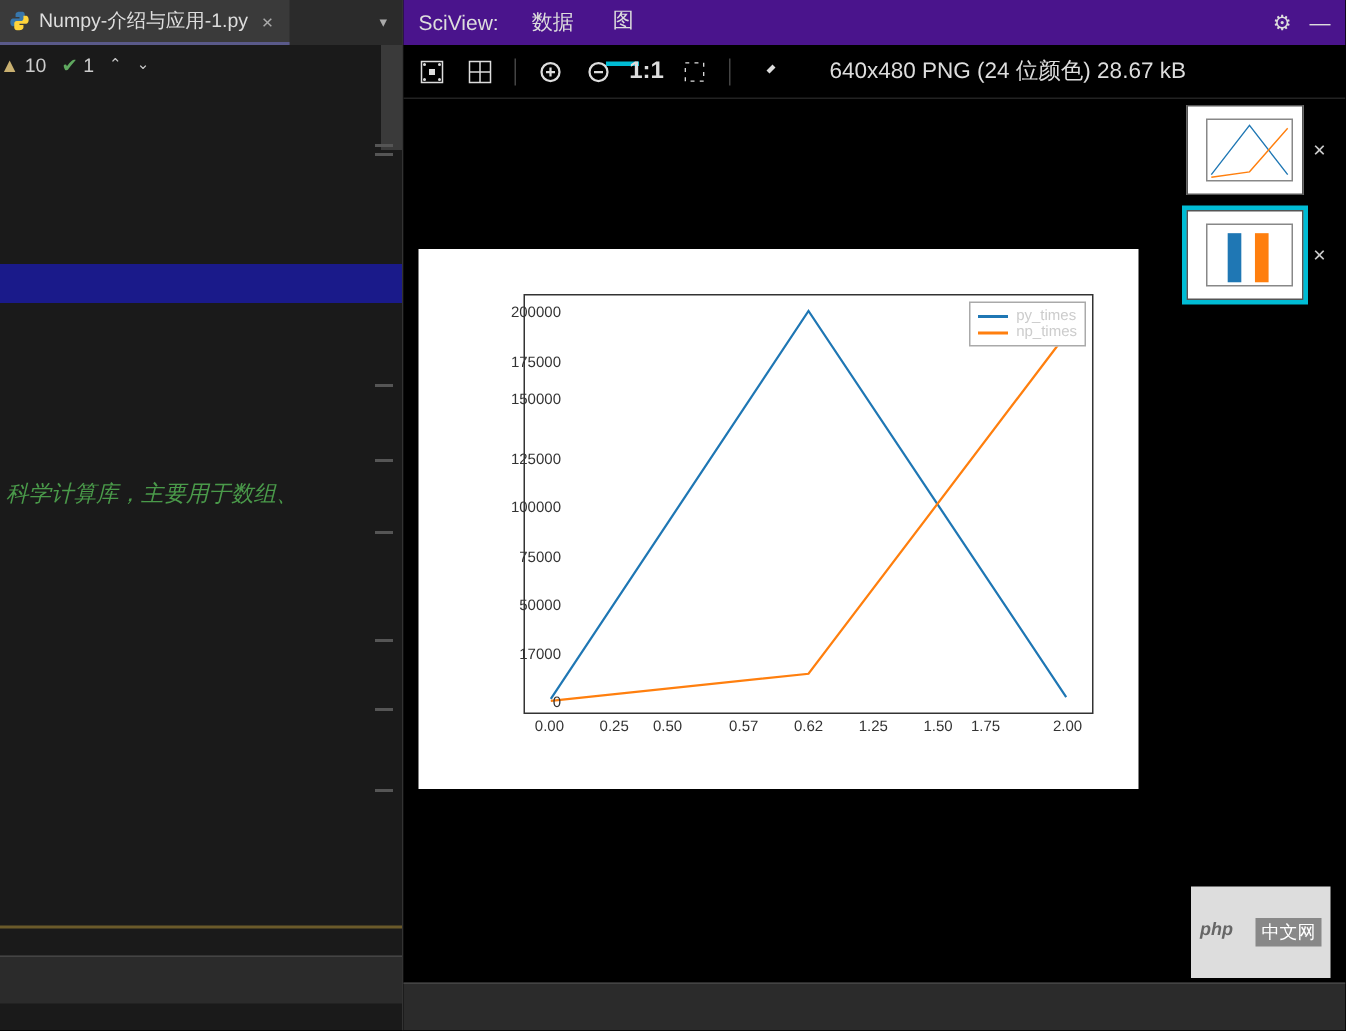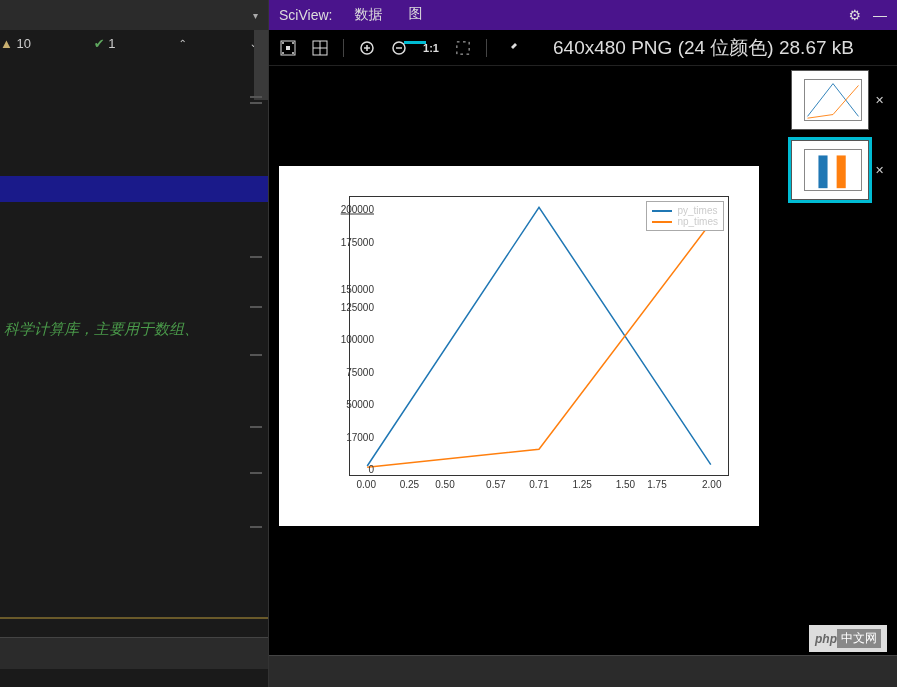--- a/index.html
+++ b/index.html
@@ -51,21 +51,21 @@
     .tab-dropdown {
       margin-left: auto;
       color: #aaa;
       padding: 0 10px;
       font-size: 10px;
     }
     .status-bar {
       height: 26px;
       display: flex;
       align-items: center;
-      justify-content: space-between;
+      justify-content: flex-start;
       gap: 10px;
       padding-right: 10px;
       color: #ccc;
       font-size: 13px;
     }
     .warn-icon { color: #c9b070; }
     .check-icon { color: #5fa85f; }
     .chevron { font-size: 10px; }
     .editor-body {
       position: relative;
@@ -176,24 +176,24 @@
       width: 18px;
       height: 18px;
       color: #ddd;
       display: flex;
       align-items: center;
       justify-content: center;
       cursor: pointer;
       font-size: 14px;
     }
     .tool-sep { width: 1px; height: 18px; background: #444; }
-    .tool-text { font-size: 11px; font-weight: bold; }
+    .tool-text { font-size: 16px; font-weight: bold; }
     .image-info {
       margin-left: 20px;
-      font-size: 19px;
+      font-size: 15px;
       color: #ddd;
     }
     .content-area {
       flex: 1;
       display: flex;
       position: relative;
     }
     .chart-viewer {
       flex: 1;
       position: relative;
@@ -281,24 +281,23 @@
       position: absolute;
       left: 12px; top: 8px; right: 6px; bottom: 8px;
       border: 1px solid #888;
     }
     
     .watermark {
       position: absolute;
       bottom: 35px;
       right: 10px;
       background: #ddd;
-      padding: 4px 6px;
-      display: flex;
-      align-items: center;
-      gap: 0;
+      padding: 21px 6px;
+      display: flex;
+      gap: 15px;
       font-size: 12px;
     }
     .watermark .php { color: #666; font-weight: bold; font-style: italic; }
     .watermark .cn { background: #888; color: #fff; padding: 1px 4px; }
     .bottom-right-bar {
       position: absolute;
       bottom: 0;
       left: 0;
       right: 0;
       height: 32px;
@@ -306,20 +305,30 @@
       border-top: 1px solid #444;
     }
   </style>
 </head>
 <body>
 
 <div class="main-layout">
 
   <div class="left-panel">
     <div class="tab-bar">
+      <div class="tab">
+        <span class="py-icon">
+          <svg viewBox="0 0 16 16" width="14" height="14">
+            <path fill="#3776ab" d="M8 1C5 1 5 3 5 3v2h3v1H3S1 6 1 9s2 3 2 3h2v-2s0-2 2-2h3s2 0 2-2V3s0-2-2-2H8z"></path>
+            <path fill="#ffd43b" d="M8 15c3 0 3-2 3-2v-2H8v-1h5s2 0 2-3-2-3-2-3h-2v2s0 2-2 2H6s-2 0-2 2v3s0 2 2 2h2z"></path>
+          </svg>
+        </span>
+        <span class="tab-label">Numpy-介绍与应用-1.py</span>
+        <span class="tab-close">×</span>
+      </div>
       <span class="tab-dropdown">▾</span>
     </div>
     <div class="status-bar">
       <span>
         <span class="warn-icon">▲</span>
         <span>10</span>
       </span>
       <span>
         <span class="check-icon">✔</span>
         <span>1</span>
@@ -427,30 +436,30 @@
               <span>np_times</span>
             </div>
           </div>
           <div id="y-ticks">
               <div class="y-tick-label" style="top: 303.488px;">0</div>
               <div class="y-tick-label" style="top: 270.93px;">17000</div>
               <div class="y-tick-label" style="top: 238.372px;">50000</div>
               <div class="y-tick-label" style="top: 205.814px;">75000</div>
               <div class="y-tick-label" style="top: 173.256px;">100000</div>
               <div class="y-tick-label" style="top: 140.698px;">125000</div>
-              <div class="y-tick-label" style="top: 123px;">150000</div>
+              <div class="y-tick-label" style="top: 101px;">150000</div>
               <div class="y-tick-label" style="top: 75.5814px;">175000</div>
-              <div class="y-tick-label" style="top: 43.0233px; text-decoration: underline;">200000</div>
+              <div class="y-tick-label" style="top: 43.0233px;">200000</div>
             </div>
           <div id="x-ticks">
               <div class="x-tick-label" style="left: 87.2727px;">0.00</div>
               <div class="x-tick-label" style="left: 130.455px; text-align: right;">0.25</div>
               <div class="x-tick-label" style="left: 166px;">0.50</div>
               <div class="x-tick-label" style="left: 216.818px;">0.57</div>
-              <div class="x-tick-label" style="left: 260px;">0.71</div>
+              <div class="x-tick-label" style="left: 260px;">0.62</div>
               <div class="x-tick-label" style="left: 303.182px;">1.25</div>
               <div class="x-tick-label" style="left: 346.364px;">1.50</div>
               <div class="x-tick-label" style="left: 378px;">1.75</div>
               <div class="x-tick-label" style="left: 432.727px;">2.00</div>
             </div>
         </div>
       </div>
 
       <div class="thumb-panel">
         <div class="thumb-wrap">

